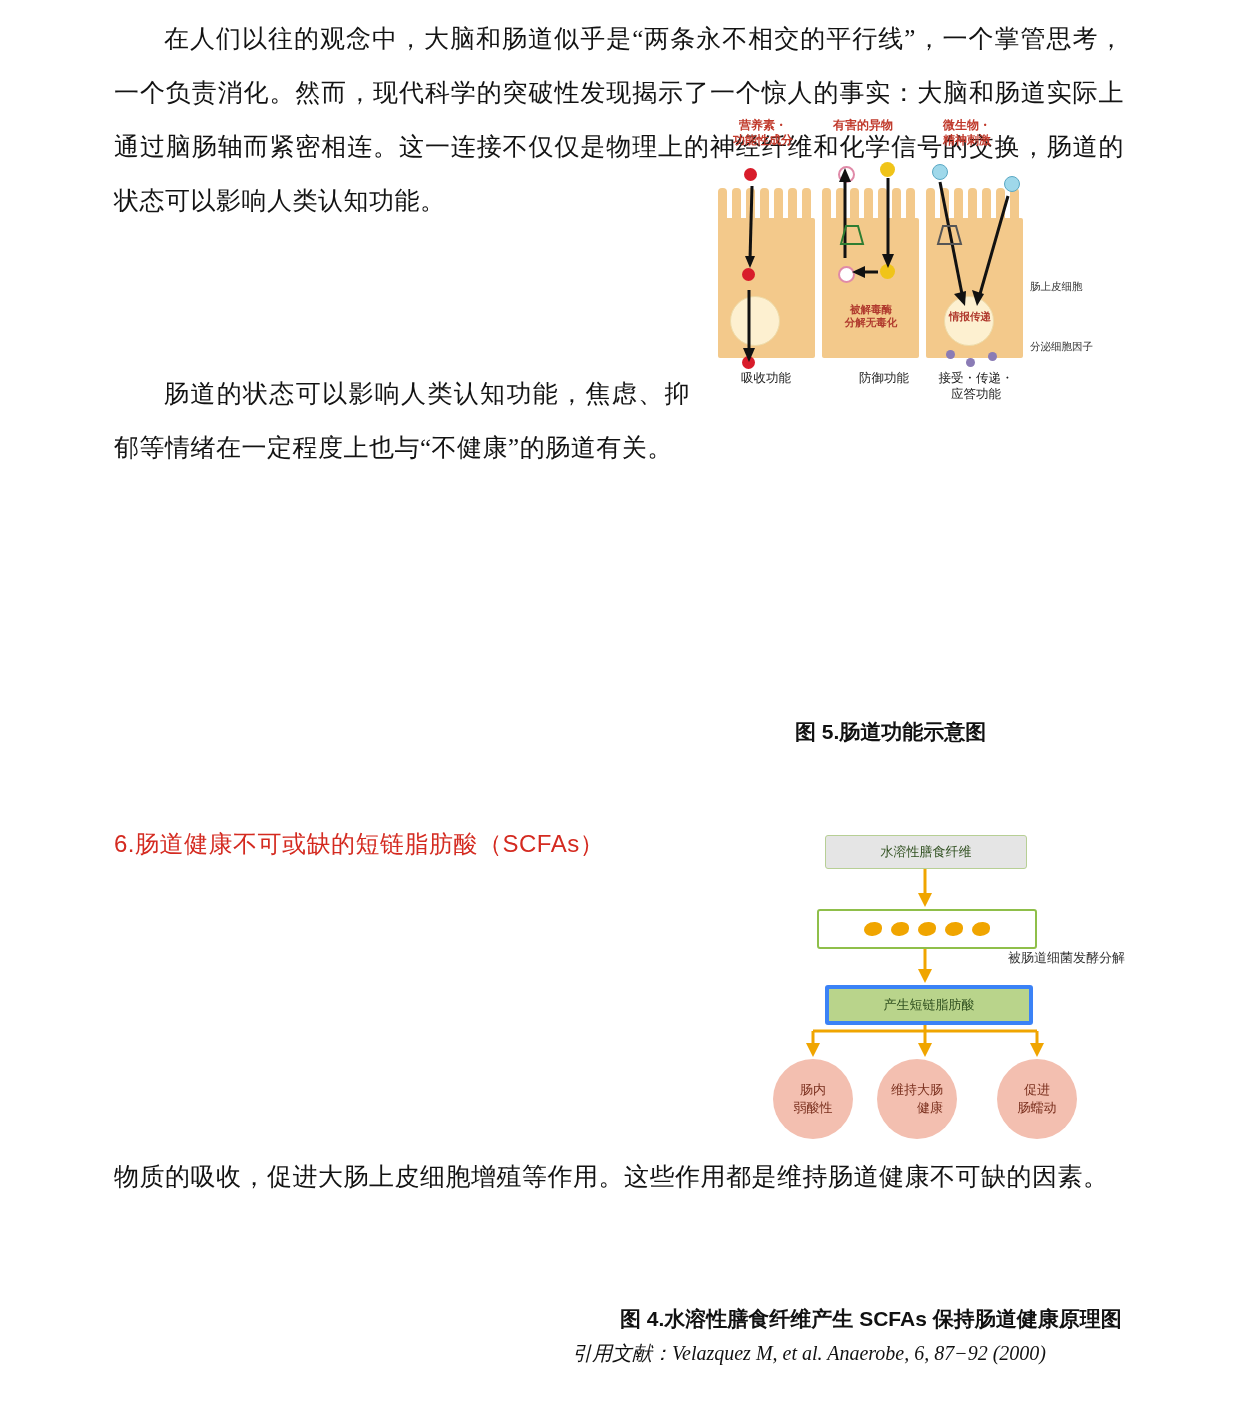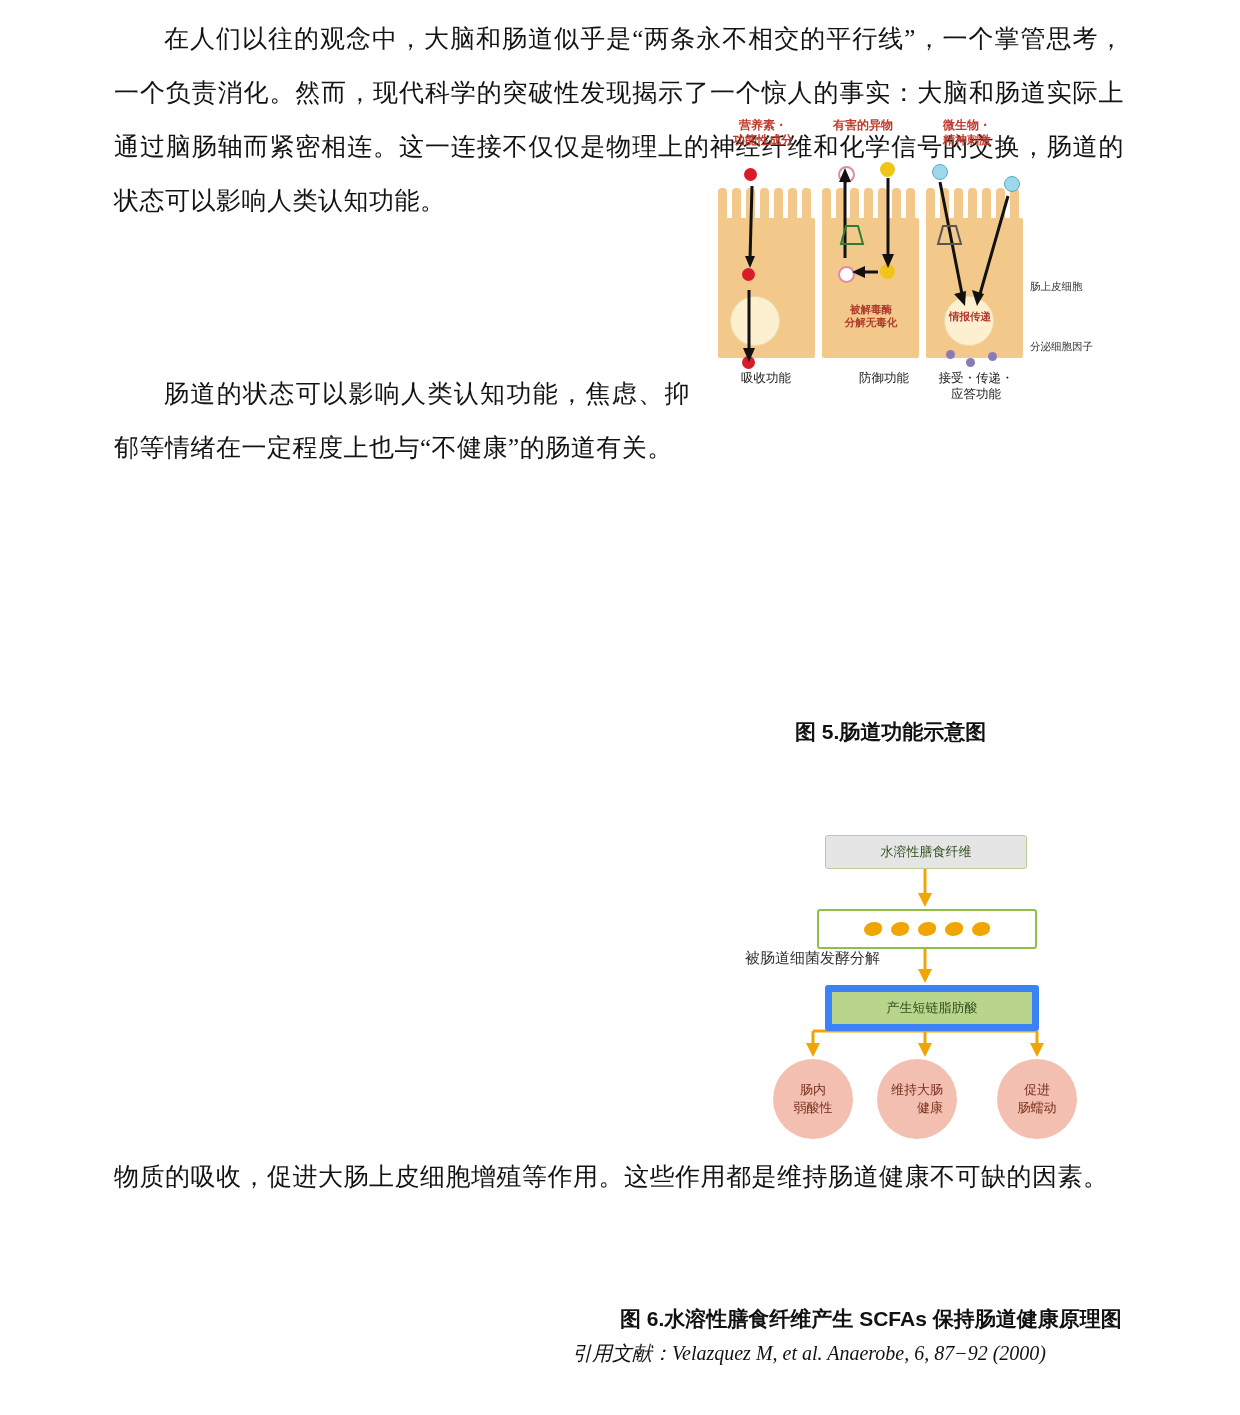--- a/index.html
+++ b/index.html
@@ -150,32 +150,32 @@
     align-items: center;
     justify-content: center;
     text-align: center;
   }
   .f6-green-light {
     background: #e5e5e5;
     border: 1px solid #b7cf95;
   }
   .f6-green-mid {
     background: #b9d48b;
-    border: 7px solid #3b82f6;
+    border: 4px solid #3b82f6;
   }
   .f6-white {
     background: #ffffff;
     border: 2px solid #8fbf4a;
   }
   .f6-sub {
     position: absolute;
     font-family: "Liberation Sans", sans-serif;
-    font-size: 15px;
+    font-size: 13px;
     color: #333;
-    text-align: left;
+    text-align: right;
     width: 100%;
   }
   .f6-circle {
     position: absolute;
     width: 80px;
     height: 80px;
     border-radius: 50%;
     background: #f3bfb0;
     display: flex;
     align-items: center;
@@ -314,20 +314,21 @@
       <span>接受・传递・</span><br>
       <span>应答功能</span>
     </div>
   </div>
 
   <div class="para indent" id="p2">肠道的状态可以影响人类认知功能，焦虑、抑郁等情绪在一定程度上也与“不健康”的肠道有关。</div>
 
 
   <div class="caption" id="cap5">图 5.肠道功能示意图</div>
 
+  <div id="heading6">6.肠道健康不可或缺的短链脂肪酸（SCFAs）</div>
 
   <div class="para" id="p4b">物质的吸收，促进大肠上皮细胞增殖等作用。这些作用都是维持肠道健康不可缺的因素。</div>
 
   <div id="fig6">
 
     <div class="f6-box f6-green-light" style="left:80px; top:10px; width:200px; height:32px;">
       <span>水溶性膳食纤维</span>
     </div>
 
     <svg style="position:absolute; left:0; top:0; width:380px; height:310px;">
@@ -374,16 +375,16 @@
       </div>
     </div>
     <div class="f6-circle" style="left:252px; top:234px;">
       <div>
         <span>促进</span><br>
         <span>肠蠕动</span>
       </div>
     </div>
   </div>
 
-  <div class="caption" id="cap6">图 6.水溶性膳食纤维产生 SCFAs 保持肠道健康原理图</div>
+  <div class="caption" id="cap6">图 4.水溶性膳食纤维产生 SCFAs 保持肠道健康原理图</div>
   <div id="cite6">引用文献：Velazquez M, et al. Anaerobe, 6, 87−92 (2000)</div>
 
 </div>
 
 </body></html>

